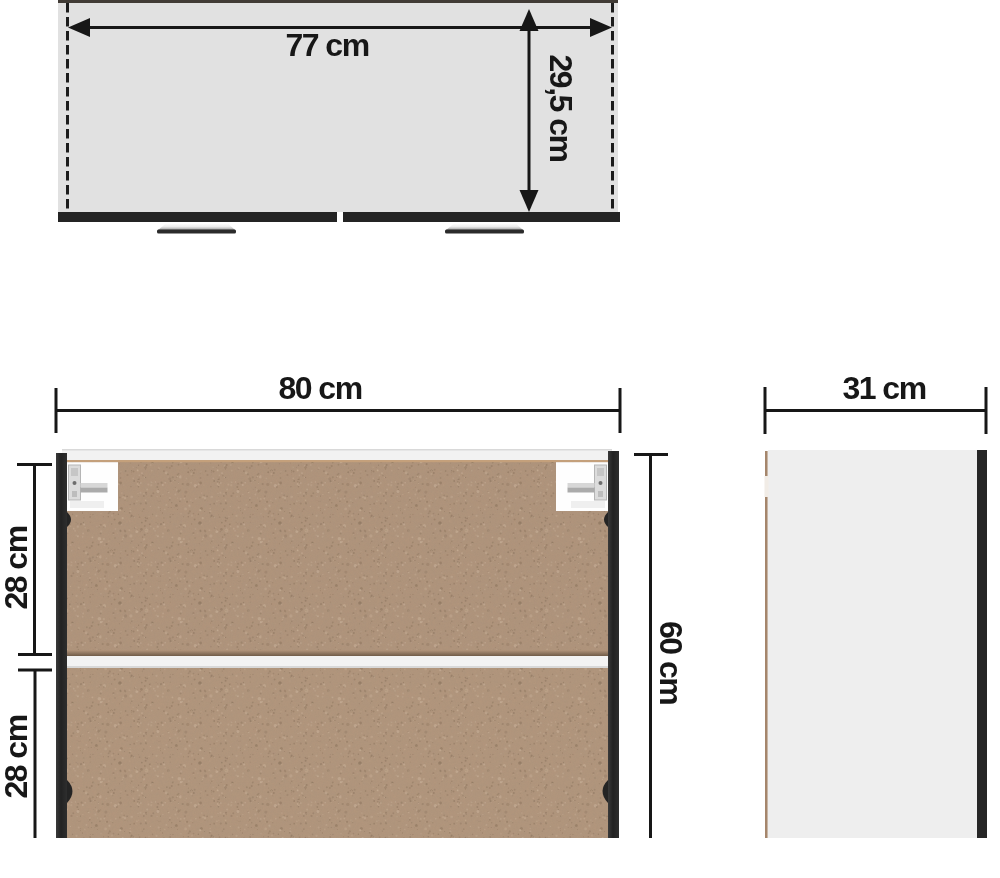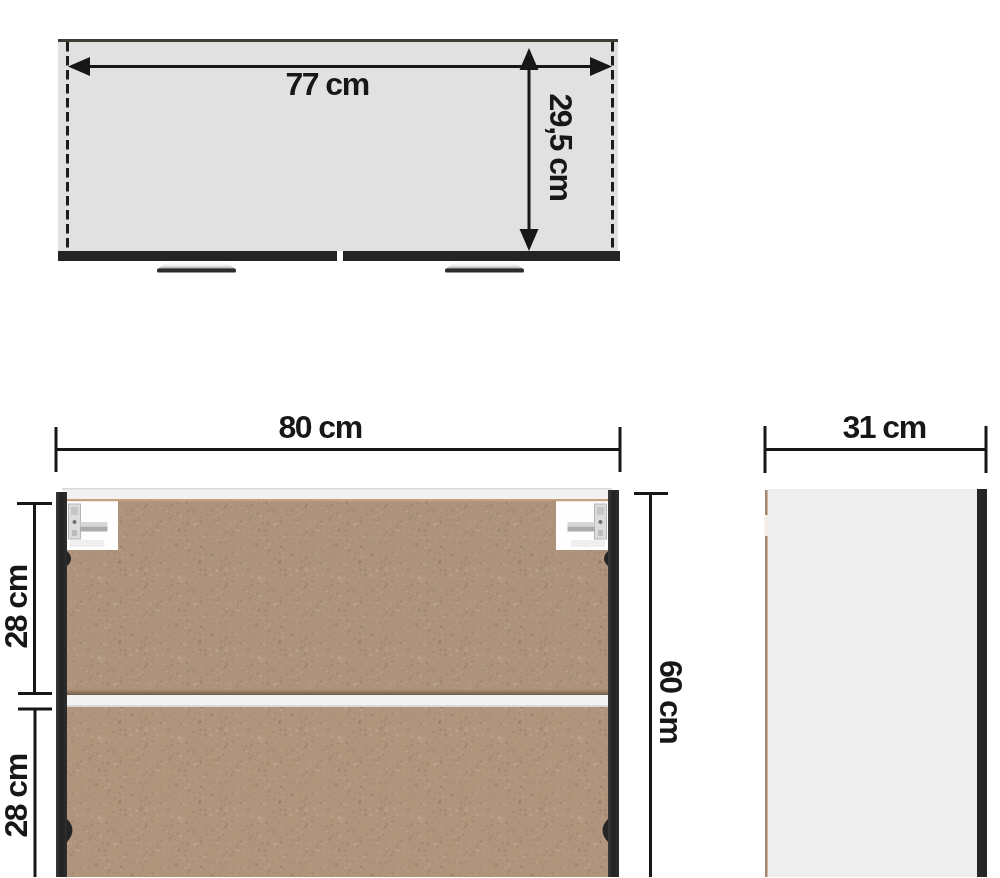--- a/index.html
+++ b/index.html
@@ -1,17 +1,17 @@
 <!DOCTYPE html>
 <html><head>
 <meta charset="utf-8">
 <style>
   html,body{margin:0;padding:0;background:#ffffff;}
   #stage{position:relative;width:1000px;height:838px;background:#ffffff;overflow:hidden;
-         font-family:"Liberation Sans", sans-serif;margin-top:39px;}
+         font-family:"Liberation Sans", sans-serif;}
   svg{display:block}
   text{font-family:"Liberation Sans", sans-serif;font-weight:bold;fill:#171717;letter-spacing:-1.5px;}
 </style>
 </head>
 <body>
 <div id="stage">
 <svg width="1000" height="878" viewBox="0 0 1000 878">
 <defs>
   <filter id="grain" x="0%" y="0%" width="100%" height="100%">
     <feTurbulence type="fractalNoise" baseFrequency="0.3" numOctaves="3" seed="11"></feTurbulence>

